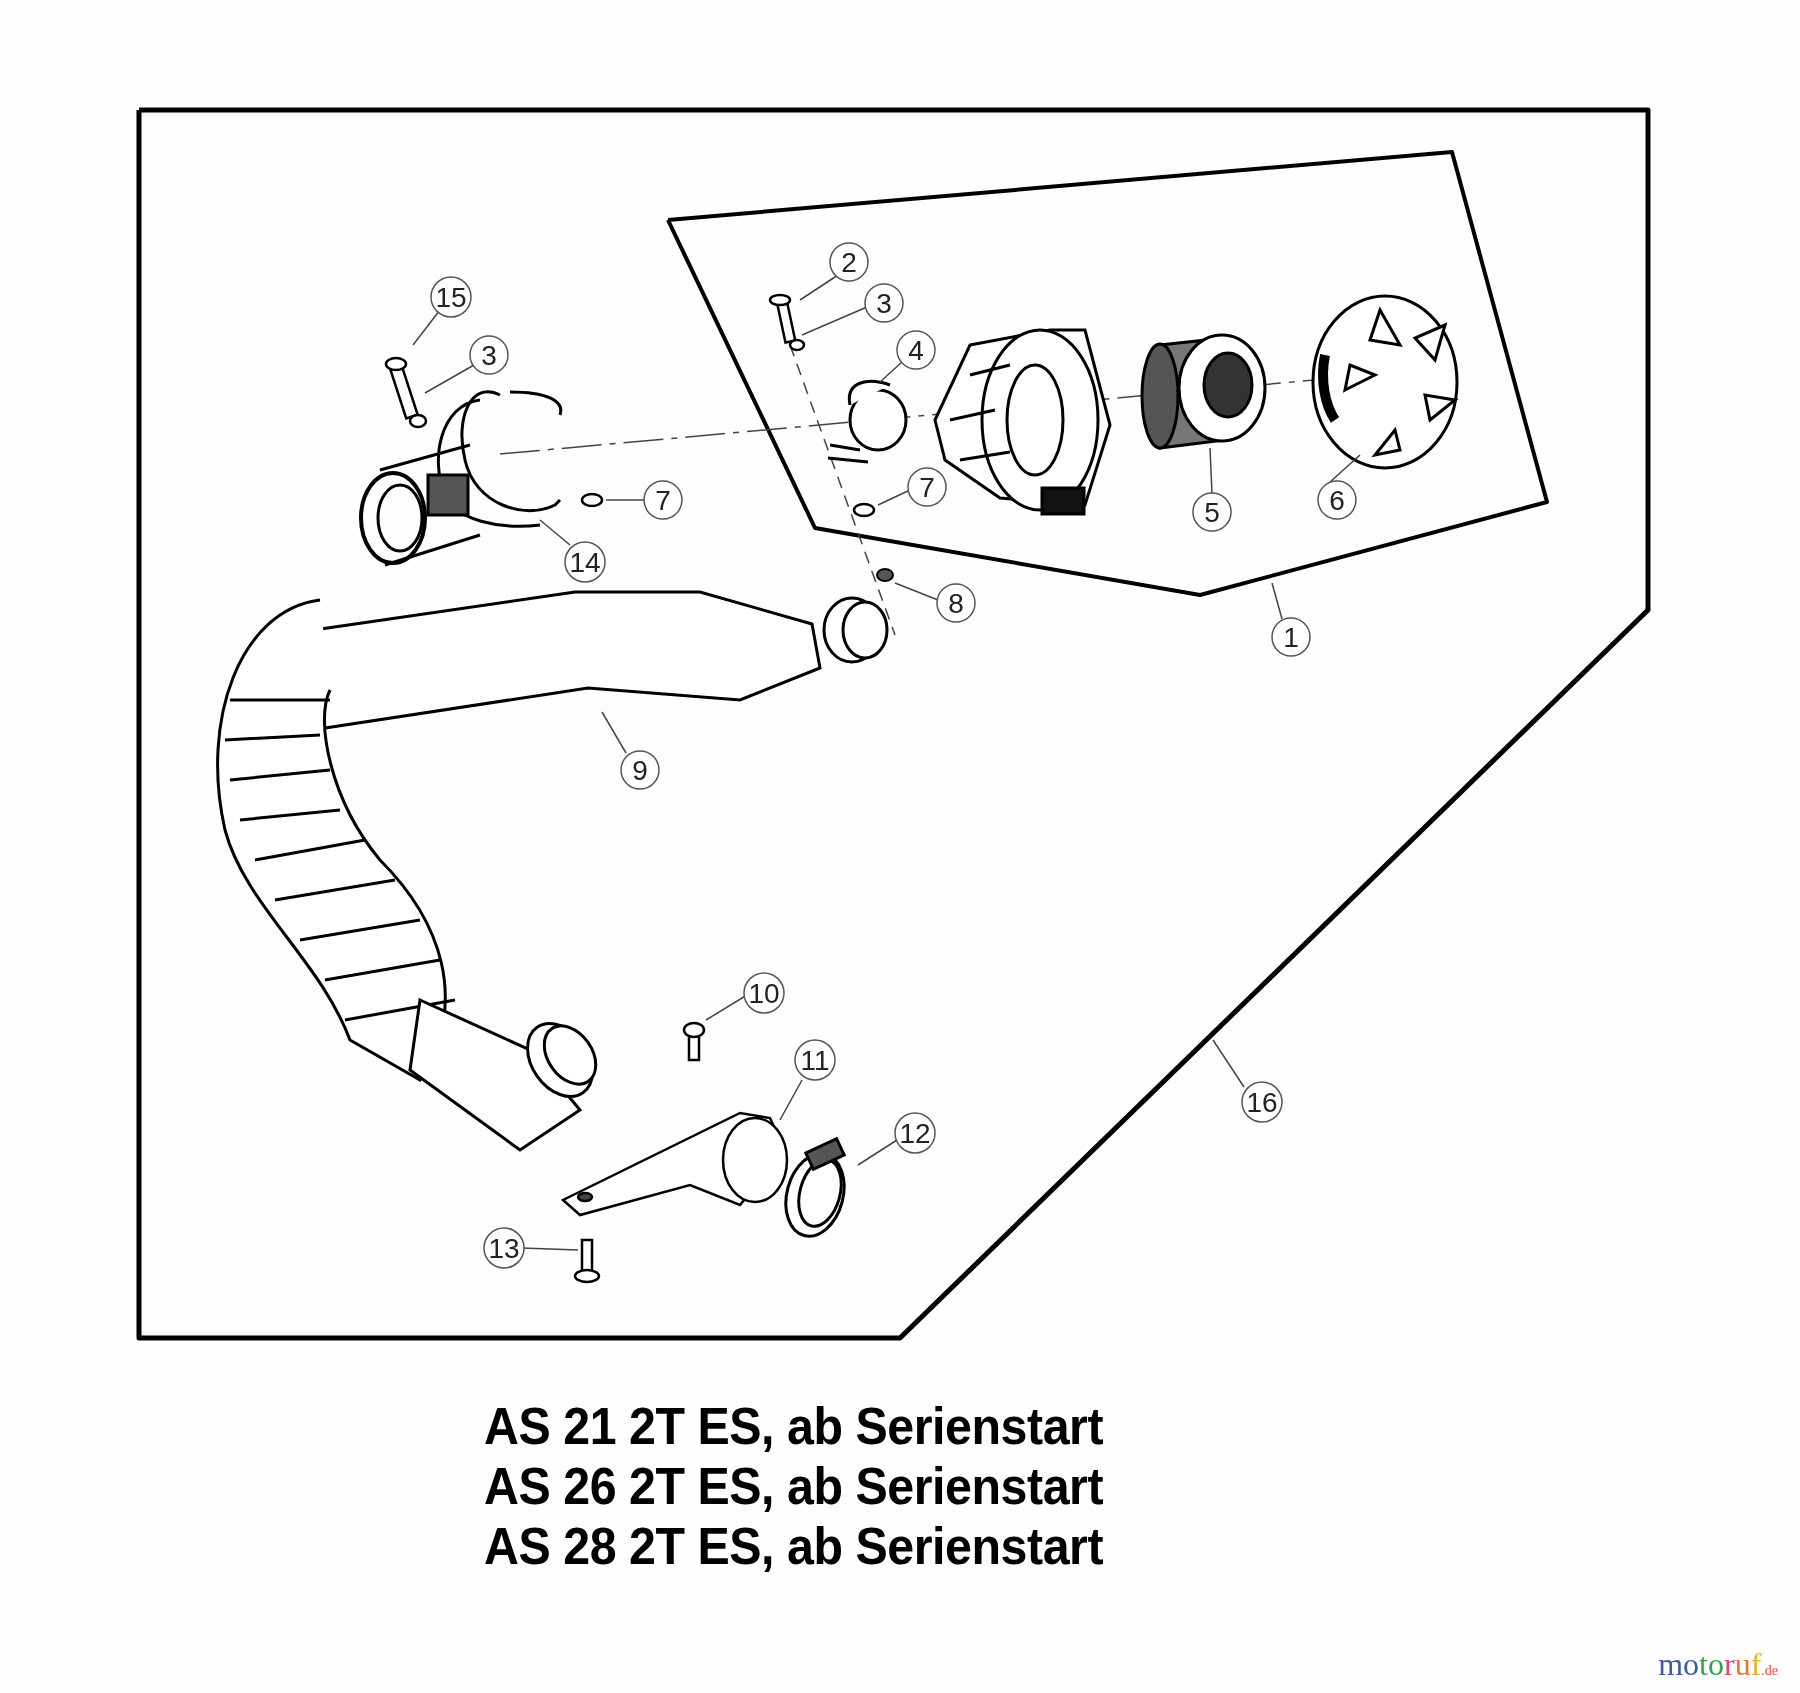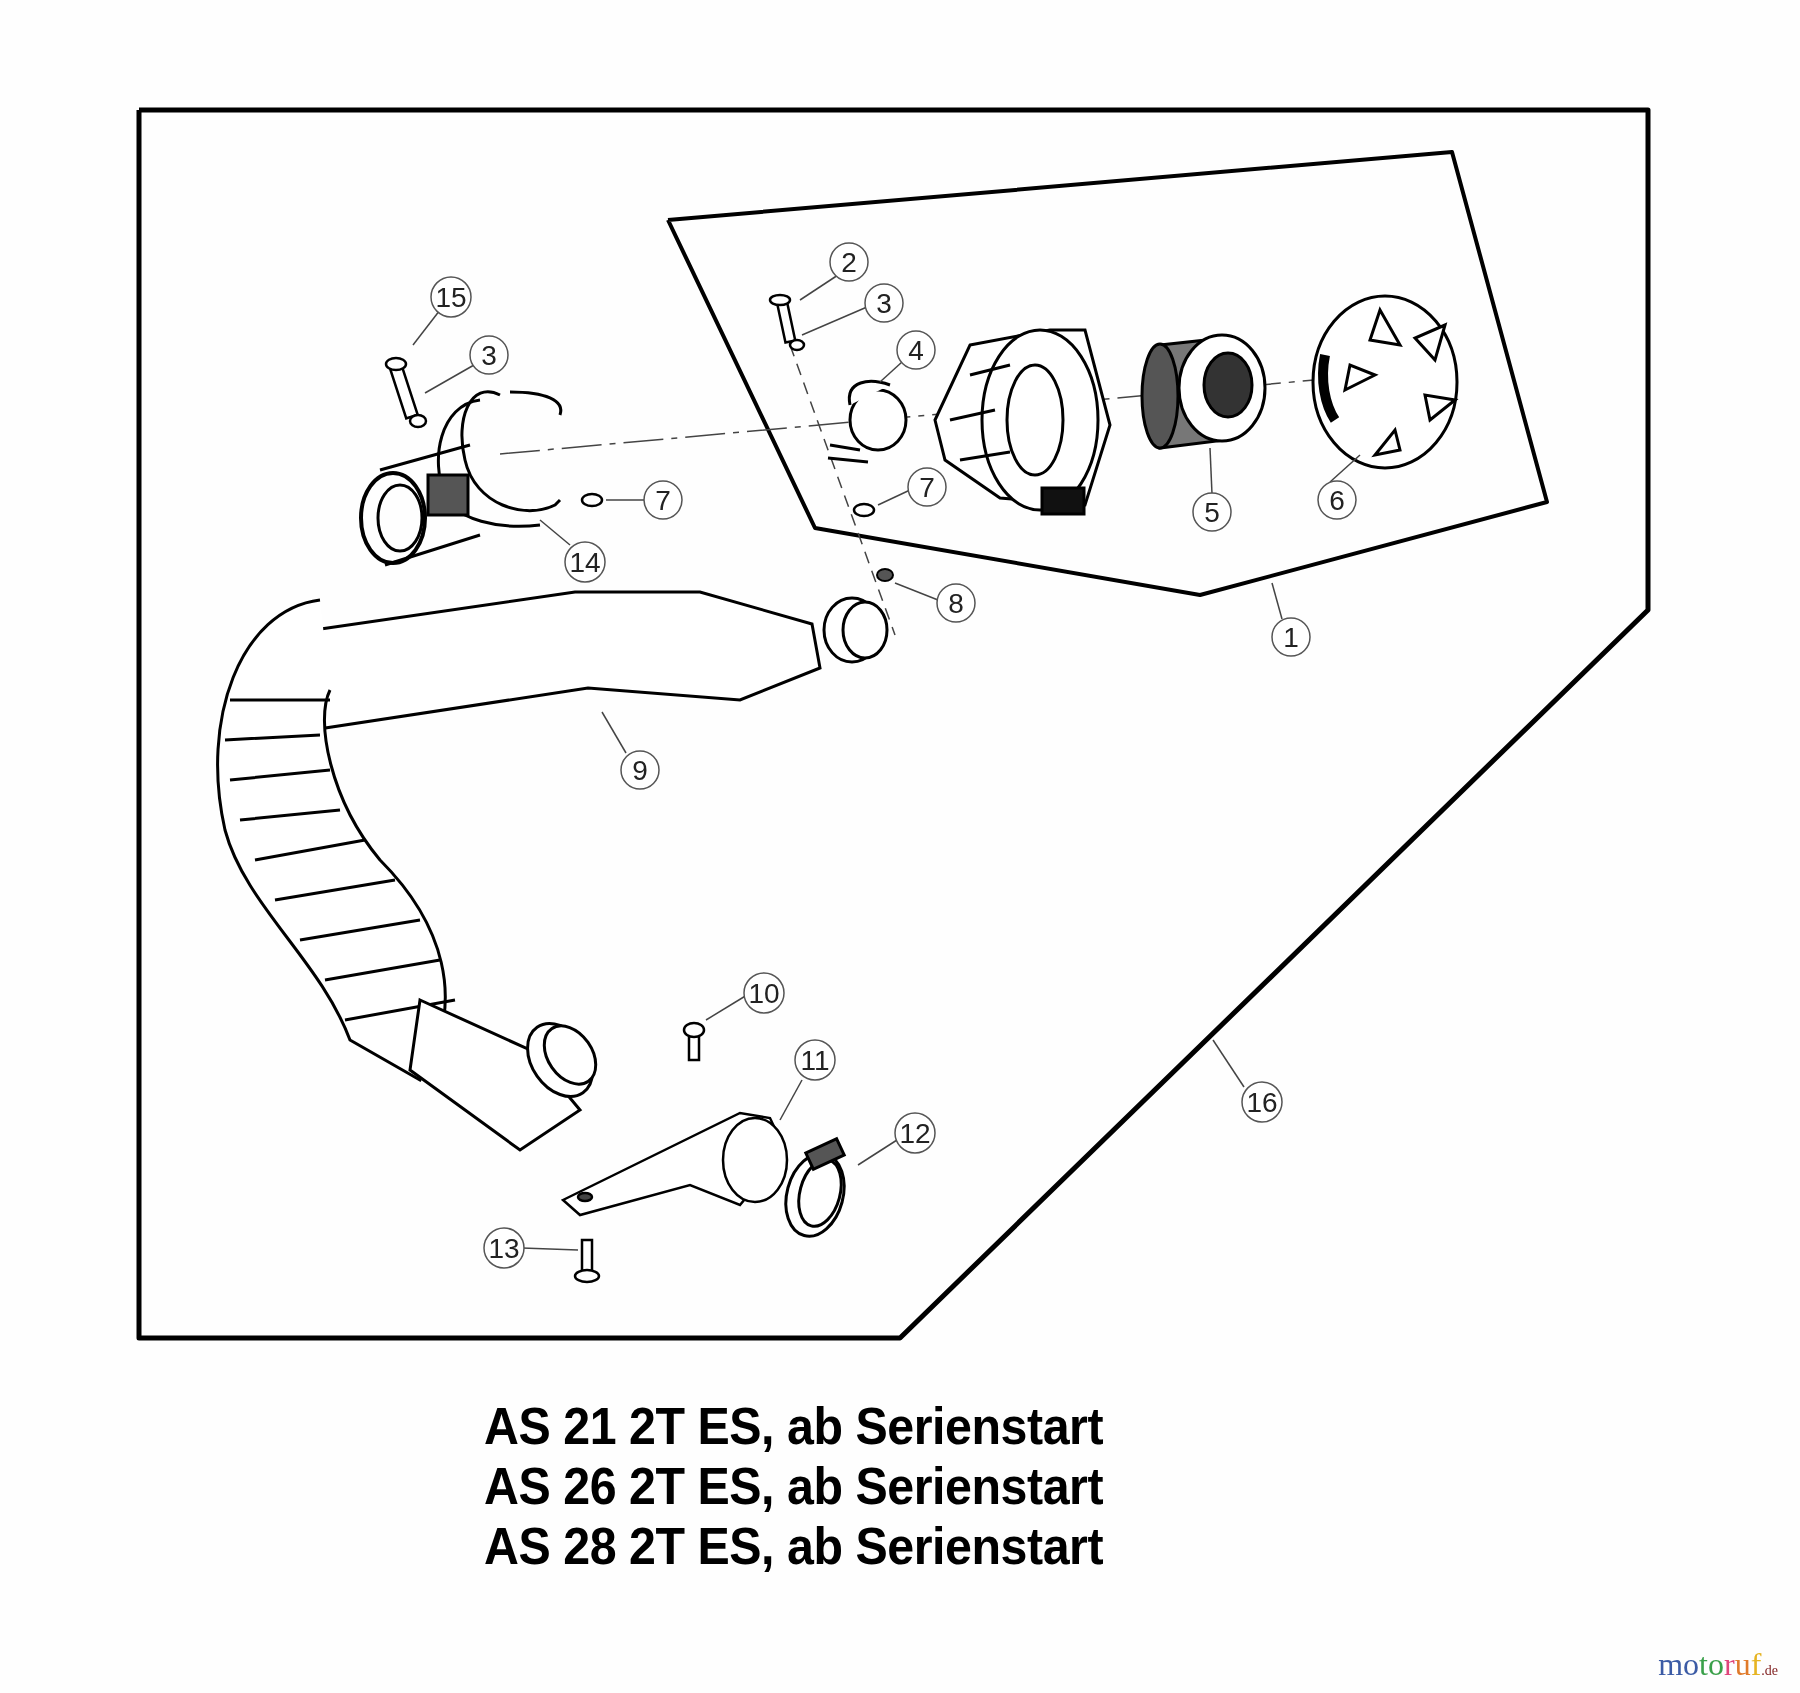--- a/index.html
+++ b/index.html
@@ -3,21 +3,21 @@
 <meta charset="utf-8">
 <style>
   html, body { margin:0; padding:0; background:#fefefe; }
   body { width:1800px; height:1693px; position:relative; overflow:hidden; font-family:"Liberation Sans", sans-serif; }
   #diagram { position:absolute; left:0; top:0; width:1800px; height:1693px; }
   .callout-text { font-family:"Liberation Sans", sans-serif; font-size:28px; fill:#222; text-anchor:middle; dominant-baseline:central; }
   .caption { position:absolute; left:484px; top:1396px; width:820px; font-family:"Liberation Sans", sans-serif; font-weight:bold; font-size:52px; line-height:60px; color:#000; letter-spacing:-0.5px; transform:scaleX(0.93); transform-origin:left top; }
   .caption div { white-space:nowrap; }
   .watermark { position:absolute; right:22px; top:1646px; font-family:"Liberation Serif", serif; font-size:32px; }
   .watermark span { display:inline-block; }
-  .wm-de { font-size:14px; color:#7f1d1d; }
+  .wm-de { font-size:14px; color:#ef4444; }
 </style>
 </head>
 <body>
 
 <svg id="diagram" viewBox="0 0 1800 1693" xmlns="http://www.w3.org/2000/svg">
 
   <polyline points="139,110 1648,110 1648,610 900,1338 139,1338 139,110" fill="none" stroke="#000" stroke-width="5" stroke-linejoin="round"></polyline>
 
   <polyline points="668,220 1452,152 1547,502 1200,595 815,528 668,220" fill="none" stroke="#000" stroke-width="4" stroke-linejoin="round"></polyline>
 

